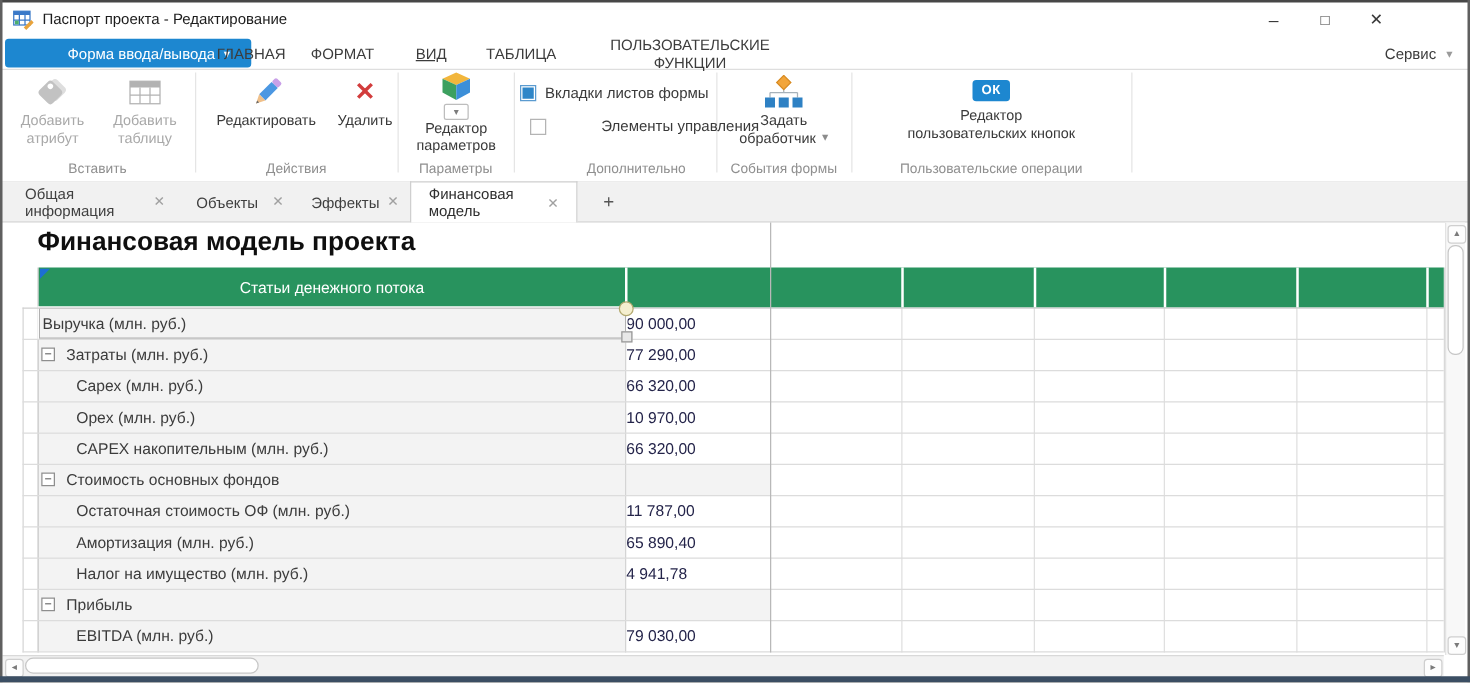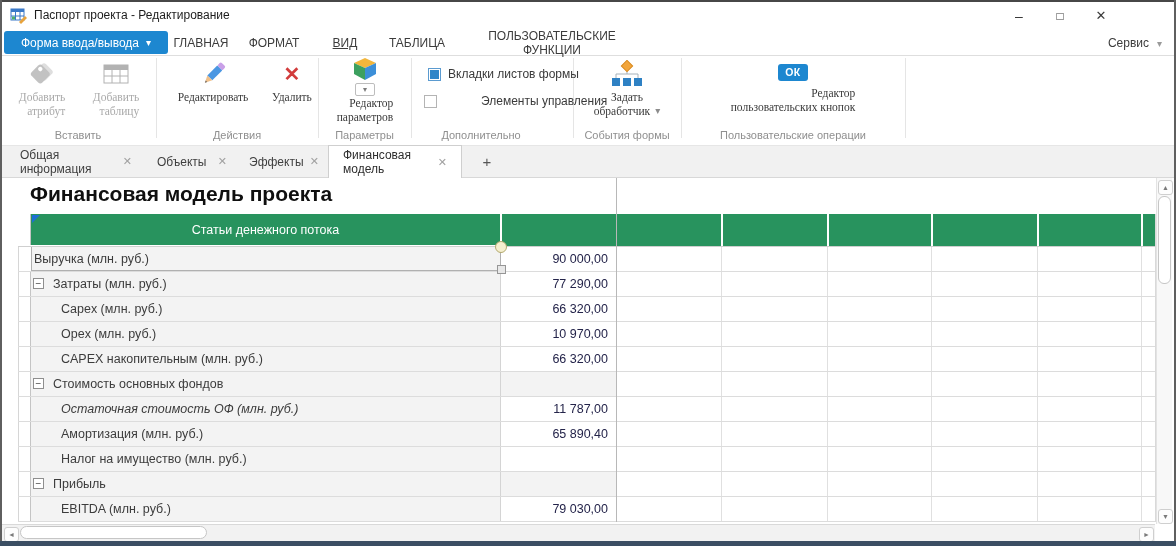--- a/index.html
+++ b/index.html
@@ -11,34 +11,34 @@
   .b-top{left:0;top:0;width:1176px;height:2px;background:#474747;z-index:50;}
   .b-left{left:0;top:0;width:2px;height:546px;background:#5f5f5f;z-index:50;}
   .b-right{left:1174px;top:0;width:2px;height:546px;background:#5f5f5f;z-index:50;}
   .b-bottom{left:0;top:541px;width:1176px;height:5px;background:#3b4e63;z-index:50;}
   
   .title-text{left:34px;top:8px;font-size:12px;color:#1c1c1c;}
   .winbtn{top:2px;width:40px;height:27px;justify-content:center;color:#3a3a3a;cursor:default;}
   
   .tabline{left:0;top:55px;width:1176px;height:1px;background:#dedede;}
   .form-btn{left:4px;top:31px;width:164px;height:23px;background:#1d87d0;border-radius:3px;
-            color:#fff;font-size:12px;justify-content:center;gap:7px;}
+            color:#fff;font-size:12px;justify-content:center;gap:7px;padding-left:33px;}
   .rtabs{left:170px;top:30px;height:26px;display:flex;}
   .rtab{height:26px;display:flex;align-items:center;justify-content:center;font-size:12px;color:#3c3c3c;text-align:center;}
   .rtab.active{background:#fff;border:1px solid #d9d9d9;border-bottom:none;color:#1d87d0;z-index:2;}
   .service{left:1040px;top:30px;width:122px;height:26px;justify-content:flex-end;gap:8px;
            font-size:12px;color:#3c3c3c;padding-right:2px;}
   .service .car{color:#9a9a9a;font-size:10px;}
   
   .gdiv{top:58px;width:1px;height:80px;background:#e5e5e5;}
   .ribbon-bottom{left:0;top:145px;width:1176px;height:1px;background:#e6e6e6;}
   .glabel{top:129px;font-size:11px;color:#8f8f8f;text-align:center;}
   .rbtn{display:flex;flex-direction:column;align-items:center;cursor:default;}
   .rbtn .ic{height:32px;display:flex;align-items:center;justify-content:center;}
-  .rbtn .lb{font-size:11.5px;line-height:14px;color:#3a3a3a;text-align:right;white-space:pre-line;font-family:Liberation Serif, serif;}
+  .rbtn .lb{font-size:11.5px;line-height:14px;color:#3a3a3a;text-align:center;white-space:pre-line;}
   .rbtn .lb.dis{color:#a9a9a9;}
   .xglyph{font-size:20px;font-weight:bold;color:#d23c3c;line-height:20px;}
   .ddmini{width:18px;height:11px;border:1px solid #bdbdbd;border-radius:2px;background:#fff;
           display:flex;align-items:center;justify-content:center;font-size:8px;color:#7c7c7c;margin-top:1px;}
   .cbrow{gap:7px;font-size:12px;color:#3a3a3a;}
   .cbox{width:13px;height:13px;border:1px solid #b4b4b4;background:#fff;box-sizing:border-box;}
   .cbox.on{border:1px solid #5b9bd0;padding:1px;}
   .cbox.on .fill{width:100%;height:100%;background:#2f86c8;}
   .okbadge{width:30px;height:17px;background:#1d87d0;border-radius:3px;color:#fff;font-size:10.5px;
            font-weight:bold;display:flex;align-items:center;justify-content:center;letter-spacing:.5px;}
@@ -60,21 +60,21 @@
   .ggap{top:214px;width:2px;height:32px;background:#fff;z-index:2;}
   .hdrcell{left:31px;top:214px;width:469px;height:32px;display:flex;align-items:center;justify-content:center;
            color:#fff;font-size:12.5px;z-index:2;}
   .bluetri{left:32px;top:215px;width:0;height:0;border-top:8px solid #1c6fd4;border-right:8px solid transparent;z-index:3;}
   .rowlab{left:31px;width:470px;height:25px;background:#f3f3f3;display:flex;align-items:center;
           font-size:12.5px;color:#3c3c3c;box-sizing:border-box;}
   .rowlab.item{padding-left:3px;}
   .rowlab.group{padding-left:2px;gap:9px;}
   .rowlab.child{padding-left:30px;}
   .rowval{left:501px;width:115px;height:25px;background:#fff;display:flex;align-items:center;
-          justify-content:flex-end;padding-right:8px;box-sizing:border-box;font-size:12.5px;color:#24244a;}
+          justify-content:flex-start;padding-right:8px;box-sizing:border-box;font-size:12.5px;color:#24244a;}
   .rowval.novalue{background:#f3f3f3;}
   .expander{width:11px;height:11px;border:1px solid #8e8e8e;background:#fff;display:flex;align-items:center;
             justify-content:center;font-size:10px;line-height:10px;color:#444;box-sizing:border-box;}
   .sel{box-shadow:inset 0 0 0 1px #b0b0b0, 0 0 0 1px #ffffff;z-index:2;}
   .handle-drop{left:495px;top:241px;width:10px;height:10px;border-radius:50%;background:#f5efcf;
                border:1px solid #b3a96f;z-index:6;}
   .handle-sq{left:497px;top:265px;width:7px;height:7px;background:#e8e8e8;border:1px solid #969696;z-index:6;}
   
   .sbtn{background:#fdfdfd;border:1px solid #cfcfcf;border-radius:3px;display:flex;align-items:center;
         justify-content:center;font-size:7px;color:#7a7a7a;}
@@ -205,31 +205,31 @@
       </svg>
     </div>
     <div class="ddmini">
         <span>▾</span>
       </div>
     <div class="lb">Редактор
 параметров</div>
   </div>
   <div class="abs glabel" style="left:318px;width:93px;">Параметры</div>
 
-  <div class="abs flexc cbrow" style="left:428px;top:66px;height:16px;">
+  <div class="abs flexc cbrow" style="left:416px;top:66px;height:16px;">
     <span class="cbox on">
         <span class="fill" style="display:block;"></span>
       </span>
     <span>Вкладки листов формы</span>
   </div>
   <div class="abs flexc cbrow" style="left:424px;top:93px;height:16px;gap:44px;">
     <span class="cbox"></span>
     <span>Элементы управления</span>
   </div>
-  <div class="abs glabel" style="left:400px;width:162px;">Дополнительно</div>
+  <div class="abs glabel" style="left:428px;width:162px;">Дополнительно</div>
 
   <div class="abs rbtn" style="left:579px;top:58px;width:96px;">
     <div class="ic">
       <svg width="34" height="28" viewBox="0 0 34 28">
         <line x1="17" y1="9" x2="17" y2="14" stroke="#a7b2ba"></line>
         <line x1="6" y1="14" x2="28" y2="14" stroke="#a7b2ba"></line>
         <line x1="6" y1="14" x2="6" y2="18" stroke="#a7b2ba"></line>
         <line x1="28" y1="14" x2="28" y2="18" stroke="#a7b2ba"></line>
         <g transform="rotate(45 17 6)">
             <rect x="13" y="2" width="8" height="8" fill="#f2a53a" stroke="#d88a20"></rect>
@@ -333,36 +333,39 @@
   <div class="abs rowlab group" style="top:371px;">
     <span class="expander">
         <span>−</span>
       </span>
     <span>Стоимость основных фондов</span>
   </div>
   <div class="abs rowval novalue" style="top:371px;">
       <span></span>
     </div>
 
-  <div class="abs rowlab child" style="top:396px;font-style:italic;">
+  <div class="abs rowlab child" style="top:396px;">
       <span>Остаточная стоимость ОФ (млн. руб.)</span>
     </div>
   <div class="abs rowval" style="top:396px;">
       <span>11 787,00</span>
     </div>
 
   <div class="abs rowlab child" style="top:421px;">
       <span>Амортизация (млн. руб.)</span>
     </div>
   <div class="abs rowval" style="top:421px;">
       <span>65 890,40</span>
     </div>
 
   <div class="abs rowlab child" style="top:446px;">
       <span>Налог на имущество (млн. руб.)</span>
+    </div>
+  <div class="abs rowval" style="top:446px;">
+      <span>4 941,78</span>
     </div>
 
   <div class="abs rowlab group" style="top:471px;">
     <span class="expander">
         <span>−</span>
       </span>
     <span>Прибыль</span>
   </div>
   <div class="abs rowval novalue" style="top:471px;">
       <span></span>

